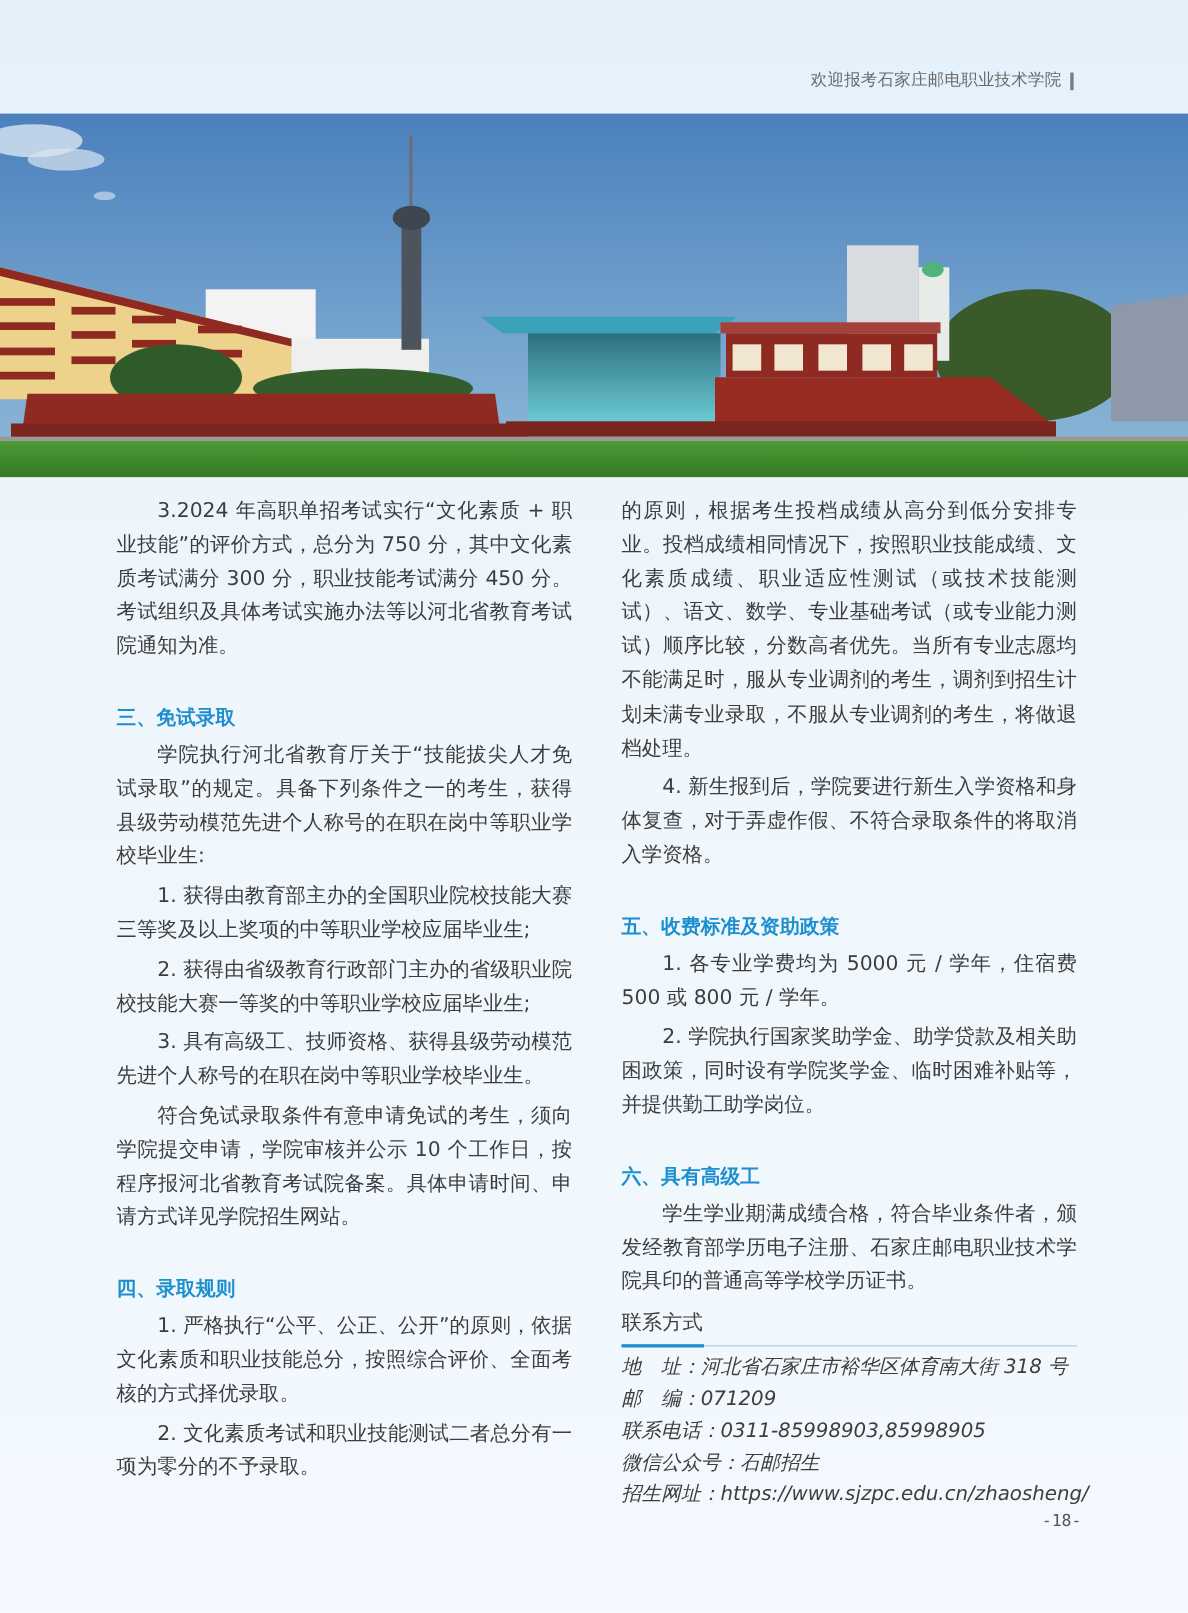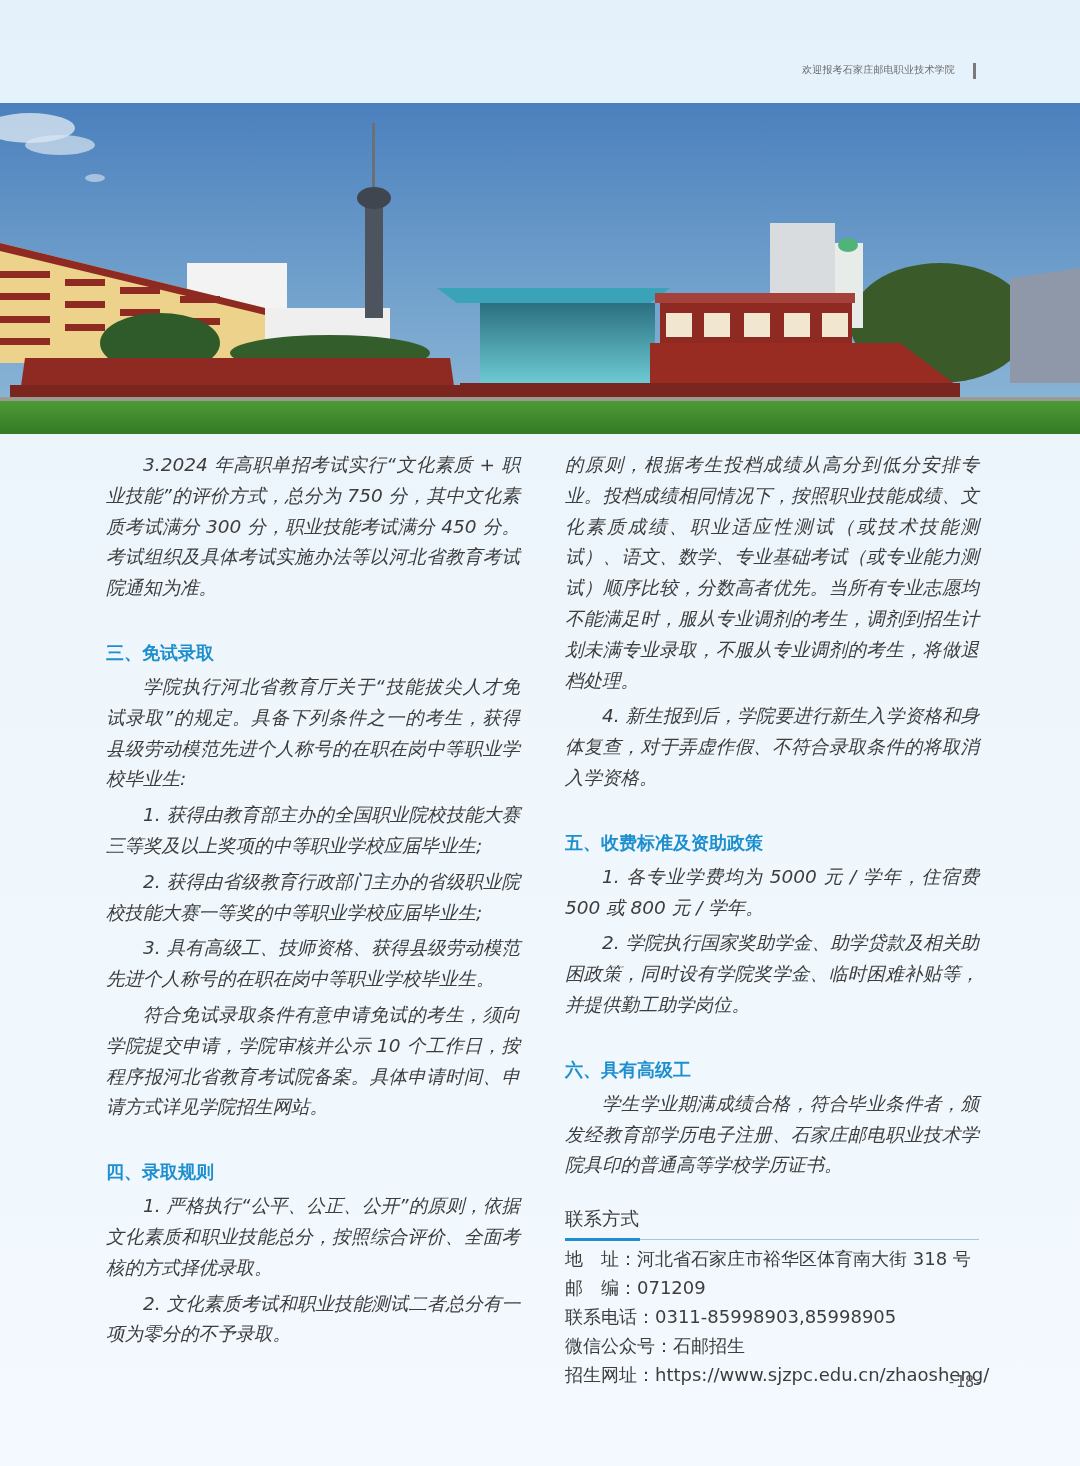--- a/index.html
+++ b/index.html
@@ -7,26 +7,26 @@
     body {
       background: linear-gradient(180deg, #e4f1fb 0%, #eef6fc 40%, #f3f9fe 100%);
       font-family: "DejaVu Sans", "Liberation Sans", sans-serif;
       color: #3a3a3a;
       position: relative;
     }
     .running-header {
       position: absolute;
       top: 63px;
       right: 104px;
-      font-size: 10px;
+      font-size: 15px;
       color: #6b6b6b;
       letter-spacing: 0.2px;
       display: flex;
-      align-items: flex-start;
-      gap: 18px;
+      align-items: flex-end;
+      gap: 8px;
     }
     .running-header .bar {
       display: inline-block;
       width: 3px;
       height: 16px;
       background: #7a7a7a;
     }
 
     
     .hero {
@@ -43,33 +43,33 @@
     .col {
       position: absolute;
       top: 450px;
       width: 414px;
       font-size: 18.5px;
       line-height: 30.8px;
       color: #3d3d3d;
     }
     .col-left { left: 106px; }
     .col-right { left: 565px; }
-    .col p { text-align: justify; font-style: italic; }
+    .col p { text-align: justify; }
     .col p.indent { text-indent: 2em; }
     .col .para-gap { margin-top: 5px; }
     .section-title {
       color: #1d8fcf;
       font-weight: bold;
       font-size: 18px;
       margin-top: 34px;
       margin-bottom: 4px;
       line-height: 30px;
     }
     .contact {
-      margin-top: 24px;
+      margin-top: 8px;
     }
     .contact-title {
       font-size: 18.5px;
       color: #3d3d3d;
       line-height: 28px;
       position: relative;
       padding-bottom: 6px;
       border-bottom: 1px solid #9ec9e6;
       margin-bottom: 4px;
     }
@@ -80,20 +80,21 @@
       bottom: -2px;
       width: 75px;
       height: 3px;
       background: #1d8fcf;
     }
     .contact-row {
       font-size: 18px;
       line-height: 29px;
       color: #3d3d3d;
       white-space: nowrap;
+      font-style: italic;
     }
     .page-number {
       position: absolute;
       top: 1373px;
       left: 947px;
       font-size: 15px;
       color: #555;
       font-family: "DejaVu Sans Mono", monospace;
     }
   </style>

